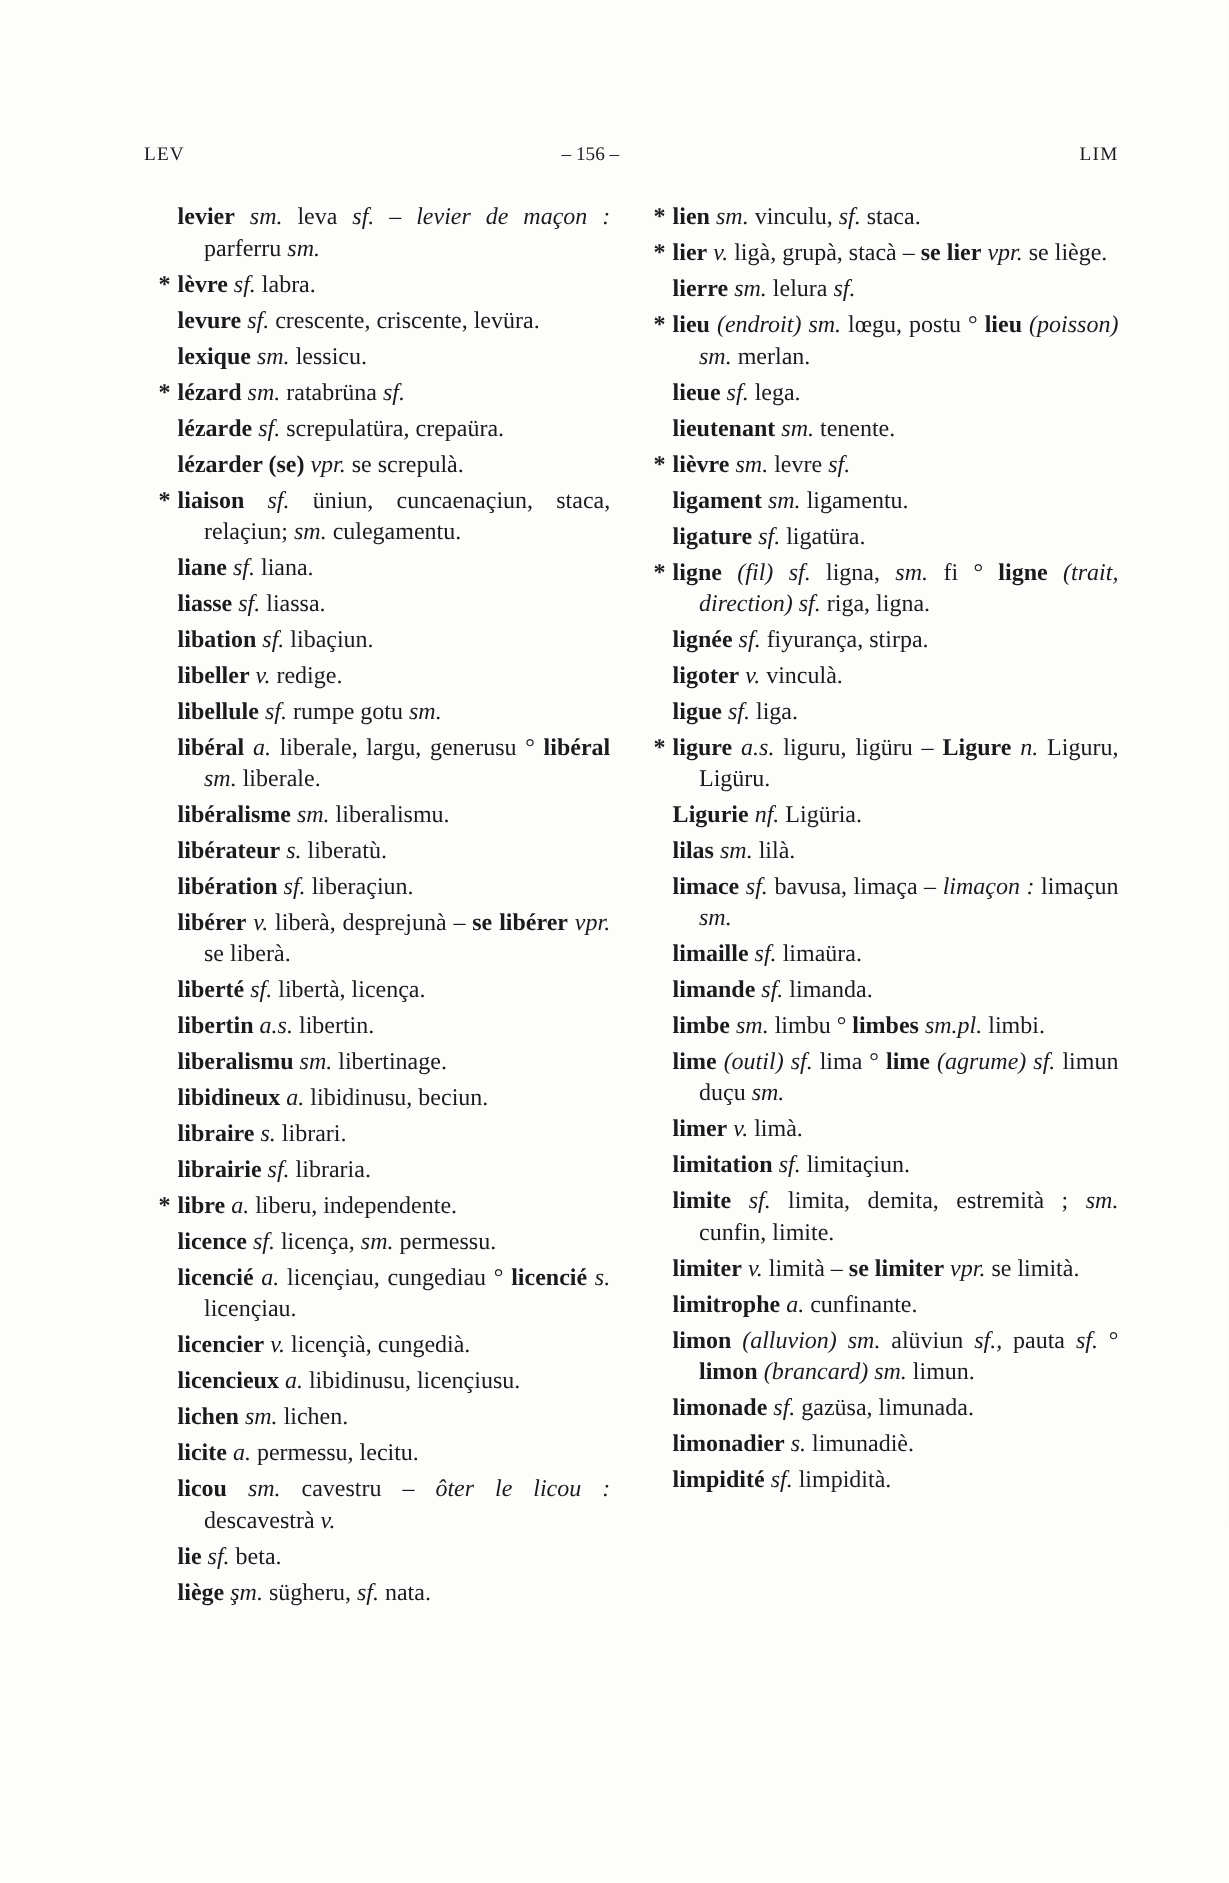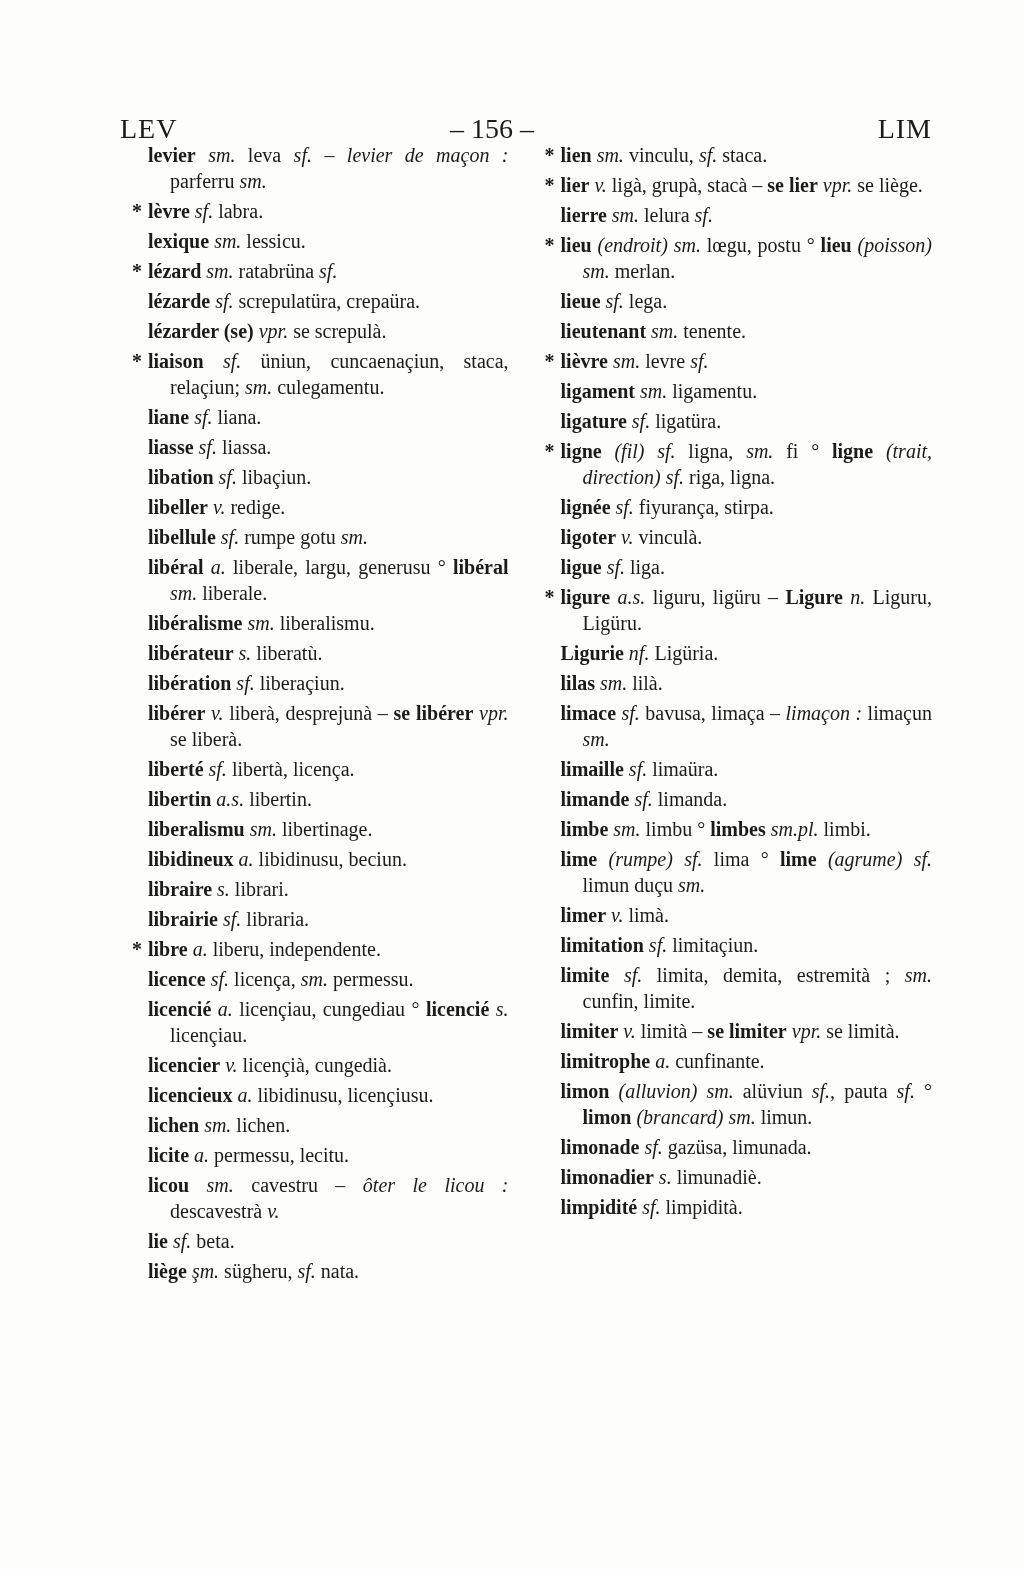--- a/index.html
+++ b/index.html
@@ -8,25 +8,25 @@
     width: 1024px;
     height: 1569px;
     box-sizing: border-box;
     margin: 0 auto;
     background: #fdfdfb;
     color: #1b1b1b;
     font-family: "Liberation Serif", "DejaVu Serif", serif;
     padding: 116px 92px 0 120px;
     overflow: hidden;
   }
-  .header { position: relative; height: 26px; font-size: 28px; line-height: 26px; }
+  .header { position: relative; height: 26px; font-size: 16px; line-height: 26px; }
   .header-left  { position: absolute; left: 0; top: 0; letter-spacing: 1px; }
   .header-center{ position: absolute; left: 372px; top: 0; transform: translateX(-50%); }
   .header-right { position: absolute; right: 0; top: 0; letter-spacing: 1px; }
-  .columns { display: flex; margin-left: 28px; gap: 52px; }
+  .columns { display: flex; margin-top: 26px; margin-left: 28px; gap: 52px; }
   .col { box-sizing: border-box; }
   .col-left  { width: 362px; }
   .col-right { width: 373px; }
   .entry {
     position: relative;
     font-size: 20px;
     line-height: 26px;
     margin: 0 0 4px 0;
     text-align: justify;
     padding-left: 22px;
@@ -51,20 +51,21 @@
 <div class="page" style="background: rgb(253, 253, 251); color: rgb(27, 27, 27);">
   <div class="header">
     <span class="header-left">LEV</span>
     <span class="header-center">– 156 –</span>
     <span class="header-right">LIM</span>
   </div>
   <div class="columns">
     <div class="col col-left">
         <div class="entry"><span class="s-b">levier</span><span class="s-i"> sm.</span><span class="s-r"> leva </span><span class="s-i">sf.</span><span class="s-r"> – </span><span class="s-e">levier de maçon :</span><span class="s-r"> parferru </span><span class="s-i">sm.</span></div>
         <div class="entry"><span class="star">*</span><span class="s-b">lèvre</span><span class="s-i"> sf.</span><span class="s-r"> labra.</span></div>
+        <div class="entry"><span class="s-b">levure</span><span class="s-i"> sf.</span><span class="s-r"> crescente, criscente, levüra.</span></div>
         <div class="entry"><span class="s-b">lexique</span><span class="s-i"> sm.</span><span class="s-r"> lessicu.</span></div>
         <div class="entry"><span class="star">*</span><span class="s-b">lézard</span><span class="s-i"> sm.</span><span class="s-r"> ratabrüna </span><span class="s-i">sf.</span></div>
         <div class="entry"><span class="s-b">lézarde</span><span class="s-i"> sf.</span><span class="s-r"> screpulatüra, crepaüra.</span></div>
         <div class="entry"><span class="s-b">lézarder (se)</span><span class="s-i"> vpr.</span><span class="s-r"> se screpulà.</span></div>
         <div class="entry"><span class="star">*</span><span class="s-b">liaison</span><span class="s-i"> sf.</span><span class="s-r"> üniun, cuncaenaçiun, staca, relaçiun; </span><span class="s-i">sm.</span><span class="s-r"> culegamentu.</span></div>
         <div class="entry"><span class="s-b">liane</span><span class="s-i"> sf.</span><span class="s-r"> liana.</span></div>
         <div class="entry"><span class="s-b">liasse</span><span class="s-i"> sf.</span><span class="s-r"> liassa.</span></div>
         <div class="entry"><span class="s-b">libation</span><span class="s-i"> sf.</span><span class="s-r"> libaçiun.</span></div>
         <div class="entry"><span class="s-b">libeller</span><span class="s-i"> v.</span><span class="s-r"> redige.</span></div>
         <div class="entry"><span class="s-b">libellule</span><span class="s-i"> sf.</span><span class="s-r"> rumpe gotu </span><span class="s-i">sm.</span></div>
@@ -104,21 +105,21 @@
         <div class="entry"><span class="s-b">lignée</span><span class="s-i"> sf.</span><span class="s-r"> fiyurança, stirpa.</span></div>
         <div class="entry"><span class="s-b">ligoter</span><span class="s-i"> v.</span><span class="s-r"> vinculà.</span></div>
         <div class="entry"><span class="s-b">ligue</span><span class="s-i"> sf.</span><span class="s-r"> liga.</span></div>
         <div class="entry"><span class="star">*</span><span class="s-b">ligure</span><span class="s-i"> a.s.</span><span class="s-r"> liguru, ligüru – </span><span class="s-b">Ligure</span><span class="s-i"> n.</span><span class="s-r"> Liguru, Ligüru.</span></div>
         <div class="entry"><span class="s-b">Ligurie</span><span class="s-i"> nf.</span><span class="s-r"> Ligüria.</span></div>
         <div class="entry"><span class="s-b">lilas</span><span class="s-i"> sm.</span><span class="s-r"> lilà.</span></div>
         <div class="entry"><span class="s-b">limace</span><span class="s-i"> sf.</span><span class="s-r"> bavusa, limaça – </span><span class="s-e">limaçon :</span><span class="s-r"> limaçun </span><span class="s-i">sm.</span></div>
         <div class="entry"><span class="s-b">limaille</span><span class="s-i"> sf.</span><span class="s-r"> limaüra.</span></div>
         <div class="entry"><span class="s-b">limande</span><span class="s-i"> sf.</span><span class="s-r"> limanda.</span></div>
         <div class="entry"><span class="s-b">limbe</span><span class="s-i"> sm.</span><span class="s-r"> limbu ° </span><span class="s-b">limbes</span><span class="s-i"> sm.pl.</span><span class="s-r"> limbi.</span></div>
-        <div class="entry"><span class="s-b">lime</span><span class="s-e"> (rumpe)</span><span class="s-i"> sf.</span><span class="s-r"> lima ° </span><span class="s-b">lime</span><span class="s-e"> (agrume)</span><span class="s-i"> sf.</span><span class="s-r"> limun duçu </span><span class="s-i">sm.</span></div>
+        <div class="entry"><span class="s-b">lime</span><span class="s-e"> (outil)</span><span class="s-i"> sf.</span><span class="s-r"> lima ° </span><span class="s-b">lime</span><span class="s-e"> (agrume)</span><span class="s-i"> sf.</span><span class="s-r"> limun duçu </span><span class="s-i">sm.</span></div>
         <div class="entry"><span class="s-b">limer</span><span class="s-i"> v.</span><span class="s-r"> limà.</span></div>
         <div class="entry"><span class="s-b">limitation</span><span class="s-i"> sf.</span><span class="s-r"> limitaçiun.</span></div>
         <div class="entry"><span class="s-b">limite</span><span class="s-i"> sf.</span><span class="s-r"> limita, demita, estremità ; </span><span class="s-i">sm.</span><span class="s-r"> cunfin, limite.</span></div>
         <div class="entry"><span class="s-b">limiter</span><span class="s-i"> v.</span><span class="s-r"> limità – </span><span class="s-b">se limiter</span><span class="s-i"> vpr.</span><span class="s-r"> se limità.</span></div>
         <div class="entry"><span class="s-b">limitrophe</span><span class="s-i"> a.</span><span class="s-r"> cunfinante.</span></div>
         <div class="entry"><span class="s-b">limon</span><span class="s-e"> (alluvion)</span><span class="s-i"> sm.</span><span class="s-r"> alüviun </span><span class="s-i">sf.,</span><span class="s-r"> pauta </span><span class="s-i">sf.</span><span class="s-r"> ° </span><span class="s-b">limon</span><span class="s-e"> (brancard)</span><span class="s-i"> sm.</span><span class="s-r"> limun.</span></div>
         <div class="entry"><span class="s-b">limonade</span><span class="s-i"> sf.</span><span class="s-r"> gazüsa, limunada.</span></div>
         <div class="entry"><span class="s-b">limonadier</span><span class="s-i"> s.</span><span class="s-r"> limunadiè.</span></div>
         <div class="entry"><span class="s-b">limpidité</span><span class="s-i"> sf.</span><span class="s-r"> limpidità.</span></div>
       </div>

